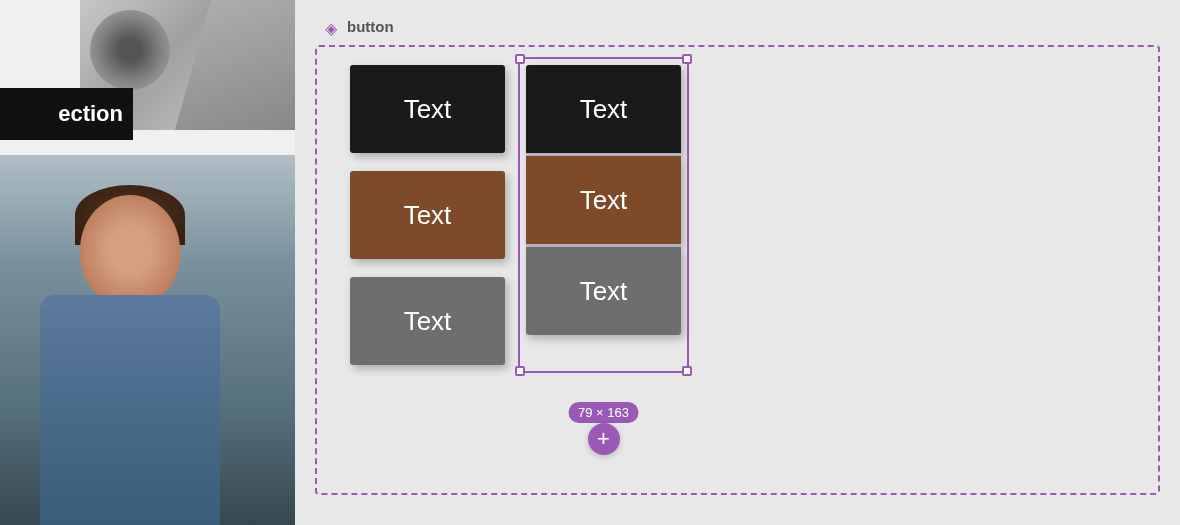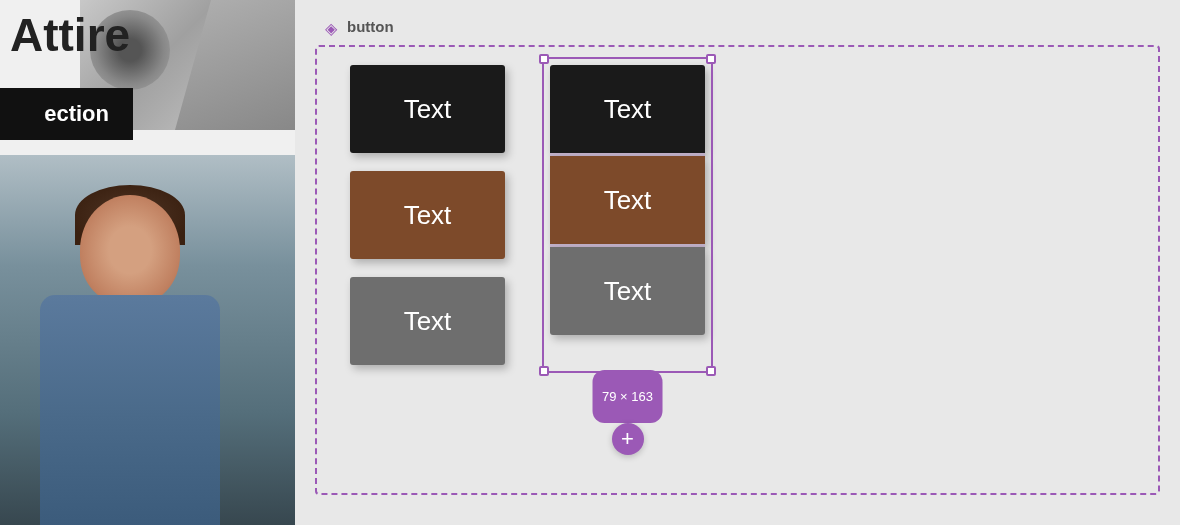--- a/index.html
+++ b/index.html
@@ -67,21 +67,21 @@
     .section-bar {
       position: absolute;
       top: 88px;
       left: 0;
       width: 133px;
       height: 52px;
       background: #111;
       display: flex;
       align-items: center;
       justify-content: flex-end;
-      padding-right: 24px;
+      padding-right: 10px;
       z-index: 3;
     }
 
     .section-text {
       color: #fff;
       font-size: 22px;
       font-weight: 600;
     }
 
     .left-image-bottom {
@@ -179,21 +179,21 @@
       border-radius: 4px;
       background: transparent;
     }
 
     
     .buttons-grid {
       position: absolute;
       top: 65px;
       left: 55px;
       display: flex;
-      gap: 45px;
+      gap: 21px;
     }
 
     .buttons-column {
       display: flex;
       flex-direction: column;
       gap: 18px;
     }
 
     
     .btn {
@@ -246,21 +246,21 @@
 
     
     .size-badge {
       position: absolute;
       bottom: -58px;
       left: 50%;
       transform: translateX(-50%);
       background: #9b59b6;
       color: #fff;
       font-size: 13px;
-      padding: 19px 10px;
+      padding: 3px 10px;
       border-radius: 12px;
       white-space: nowrap;
       font-weight: 500;
     }
 
     
     .add-button {
       position: absolute;
       bottom: -90px;
       left: 50%;
@@ -301,21 +301,20 @@
     
     .selected-sep {
       height: 3px;
       background: #c0b0c8;
     }
   </style>
 </head>
 <body>
 
 <div class="left-panel">
-  <div class="attire-title">Attire</div>
 
   <div class="left-image-top">
     <div class="left-image-top-circle"></div>
     <div class="left-image-top-shape"></div>
   </div>
 
   <div class="section-bar">
     <span class="section-text">ection</span>
   </div>
 

